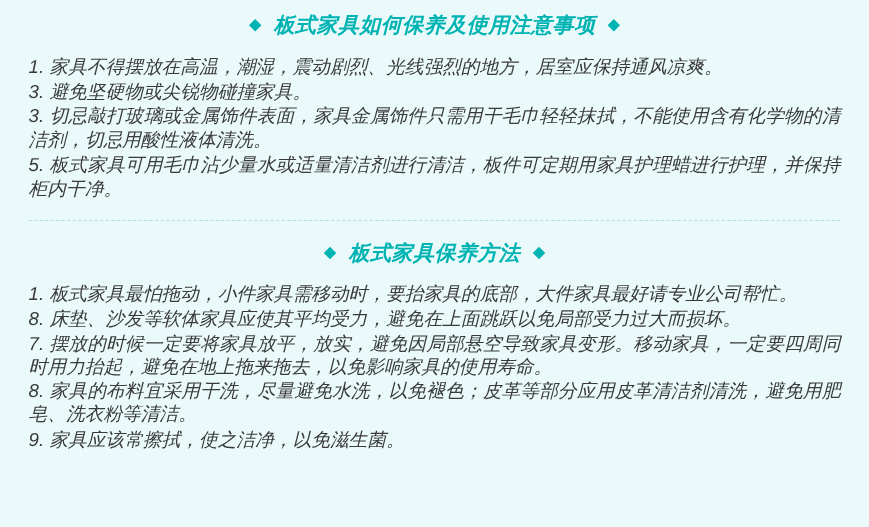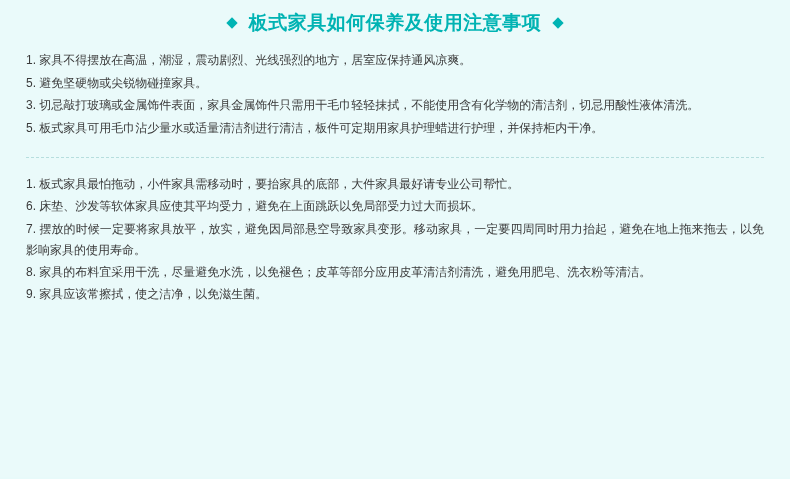--- a/index.html
+++ b/index.html
@@ -13,20 +13,21 @@
     font-family: "Liberation Sans", sans-serif;
     color: #333333;
     overflow: hidden;
   }
   .page {
     position: relative;
     width: 790px;
     height: 477px;
     background: linear-gradient(to bottom, #eafafa 0%, #eafafa 100%);
     box-sizing: border-box;
+    font-style: italic;
   }
   .section {
     padding: 0 26px;
     box-sizing: border-box;
   }
   .section-1 { padding-top: 10px; }
   .divider {
     margin: 18px 26px 0 26px;
     border-top: 1px dashed #b6dede;
     height: 0;
@@ -53,21 +54,21 @@
     background: #00b3b3;
     transform: rotate(45deg);
     flex: 0 0 auto;
   }
   .body-list {
     margin: 0;
     padding: 0;
     list-style: none;
   }
   .body-list li {
-    font-size: 12px;
+    font-size: 17px;
     line-height: 21.5px;
     color: #3a3a3a;
     text-align: justify;
     margin: 0 0 1px 0;
   }
   .sec2 .body-list li {
     line-height: 21.3px;
   }
 </style>
 </head>
@@ -76,32 +77,37 @@
 <div class="page">
 
   <div class="section section-1 sec1">
     <div class="heading">
       <span class="diamond"></span>
       <span class="heading-title">板式家具如何保养及使用注意事项</span>
       <span class="diamond"></span>
     </div>
     <ul class="body-list">
       <li>1. 家具不得摆放在高温，潮湿，震动剧烈、光线强烈的地方，居室应保持通风凉爽。</li>
-      <li>5. 避免坚硬物或尖锐物碰撞家具。</li>
+      <li>3. 避免坚硬物或尖锐物碰撞家具。</li>
       <li>3. 切忌敲打玻璃或金属饰件表面，家具金属饰件只需用干毛巾轻轻抹拭，不能使用含有化学物的清洁剂，切忌用酸性液体清洗。</li>
       <li>5. 板式家具可用毛巾沾少量水或适量清洁剂进行清洁，板件可定期用家具护理蜡进行护理，并保持柜内干净。</li>
     </ul>
   </div>
 
   <div class="divider"></div>
 
   <div class="section section-2 sec2">
+    <div class="heading">
+      <span class="diamond"></span>
+      <span class="heading-title">板式家具保养方法</span>
+      <span class="diamond"></span>
+    </div>
     <ul class="body-list">
       <li>1. 板式家具最怕拖动，小件家具需移动时，要抬家具的底部，大件家具最好请专业公司帮忙。</li>
-      <li>6. 床垫、沙发等软体家具应使其平均受力，避免在上面跳跃以免局部受力过大而损坏。</li>
+      <li>8. 床垫、沙发等软体家具应使其平均受力，避免在上面跳跃以免局部受力过大而损坏。</li>
       <li>7. 摆放的时候一定要将家具放平，放实，避免因局部悬空导致家具变形。移动家具，一定要四周同时用力抬起，避免在地上拖来拖去，以免影响家具的使用寿命。</li>
       <li>8. 家具的布料宜采用干洗，尽量避免水洗，以免褪色；皮革等部分应用皮革清洁剂清洗，避免用肥皂、洗衣粉等清洁。</li>
       <li>9. 家具应该常擦拭，使之洁净，以免滋生菌。</li>
 
     </ul>
   </div>
 
 </div>
 
 </body></html>

